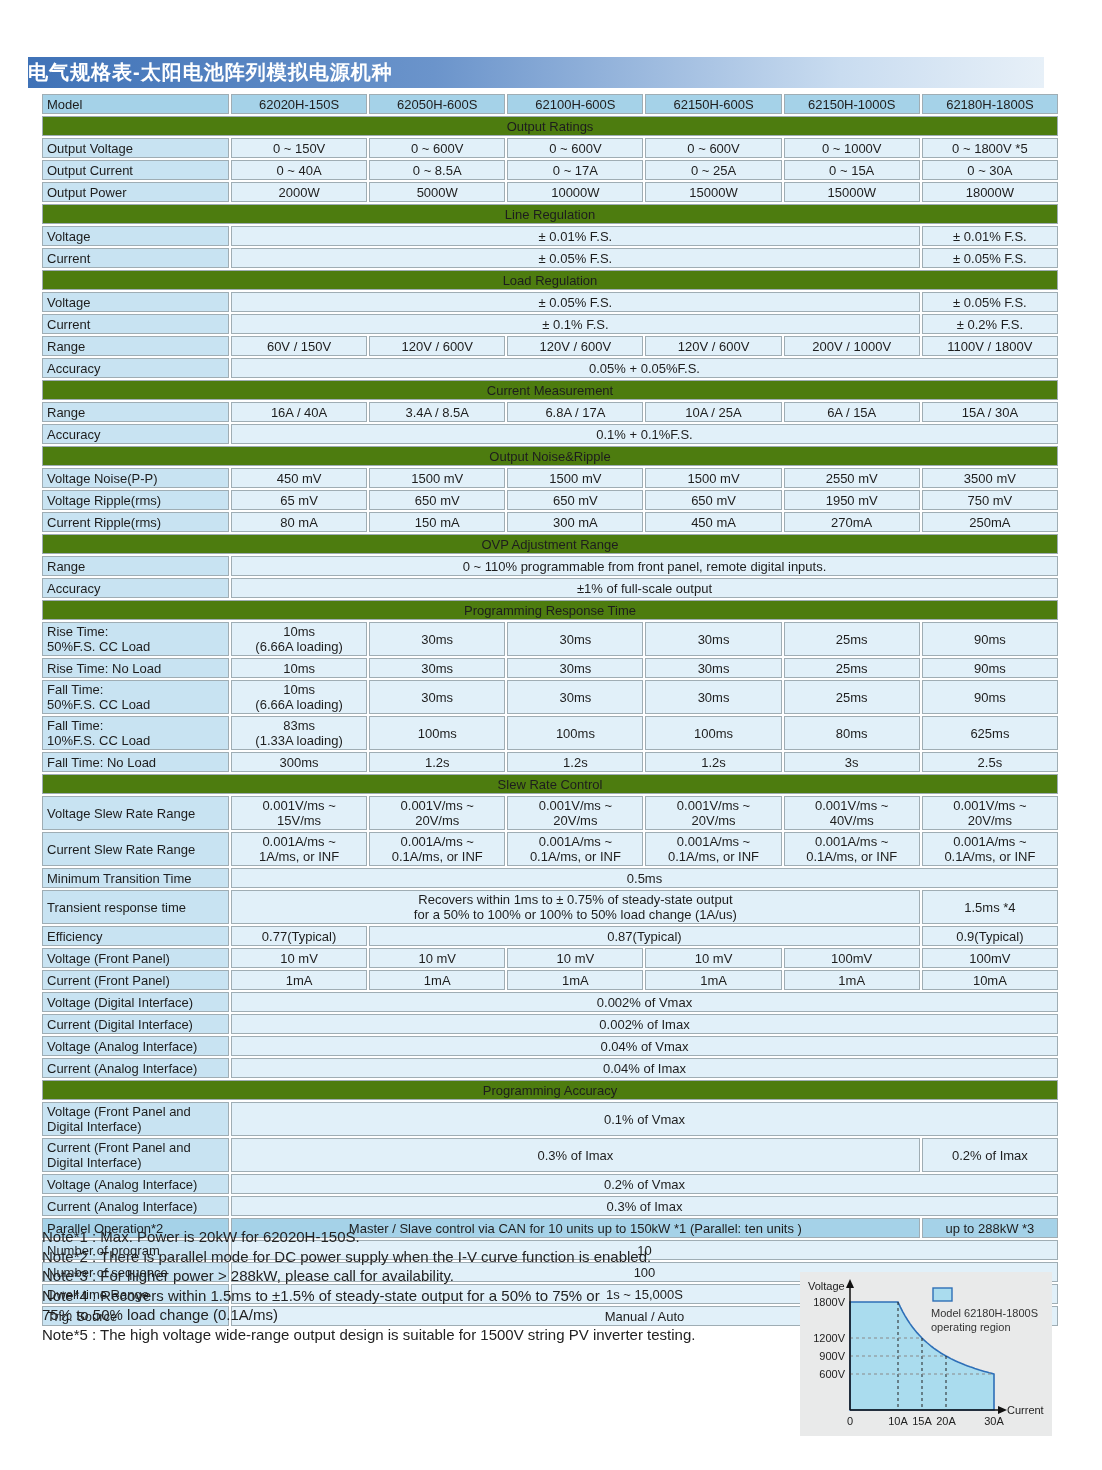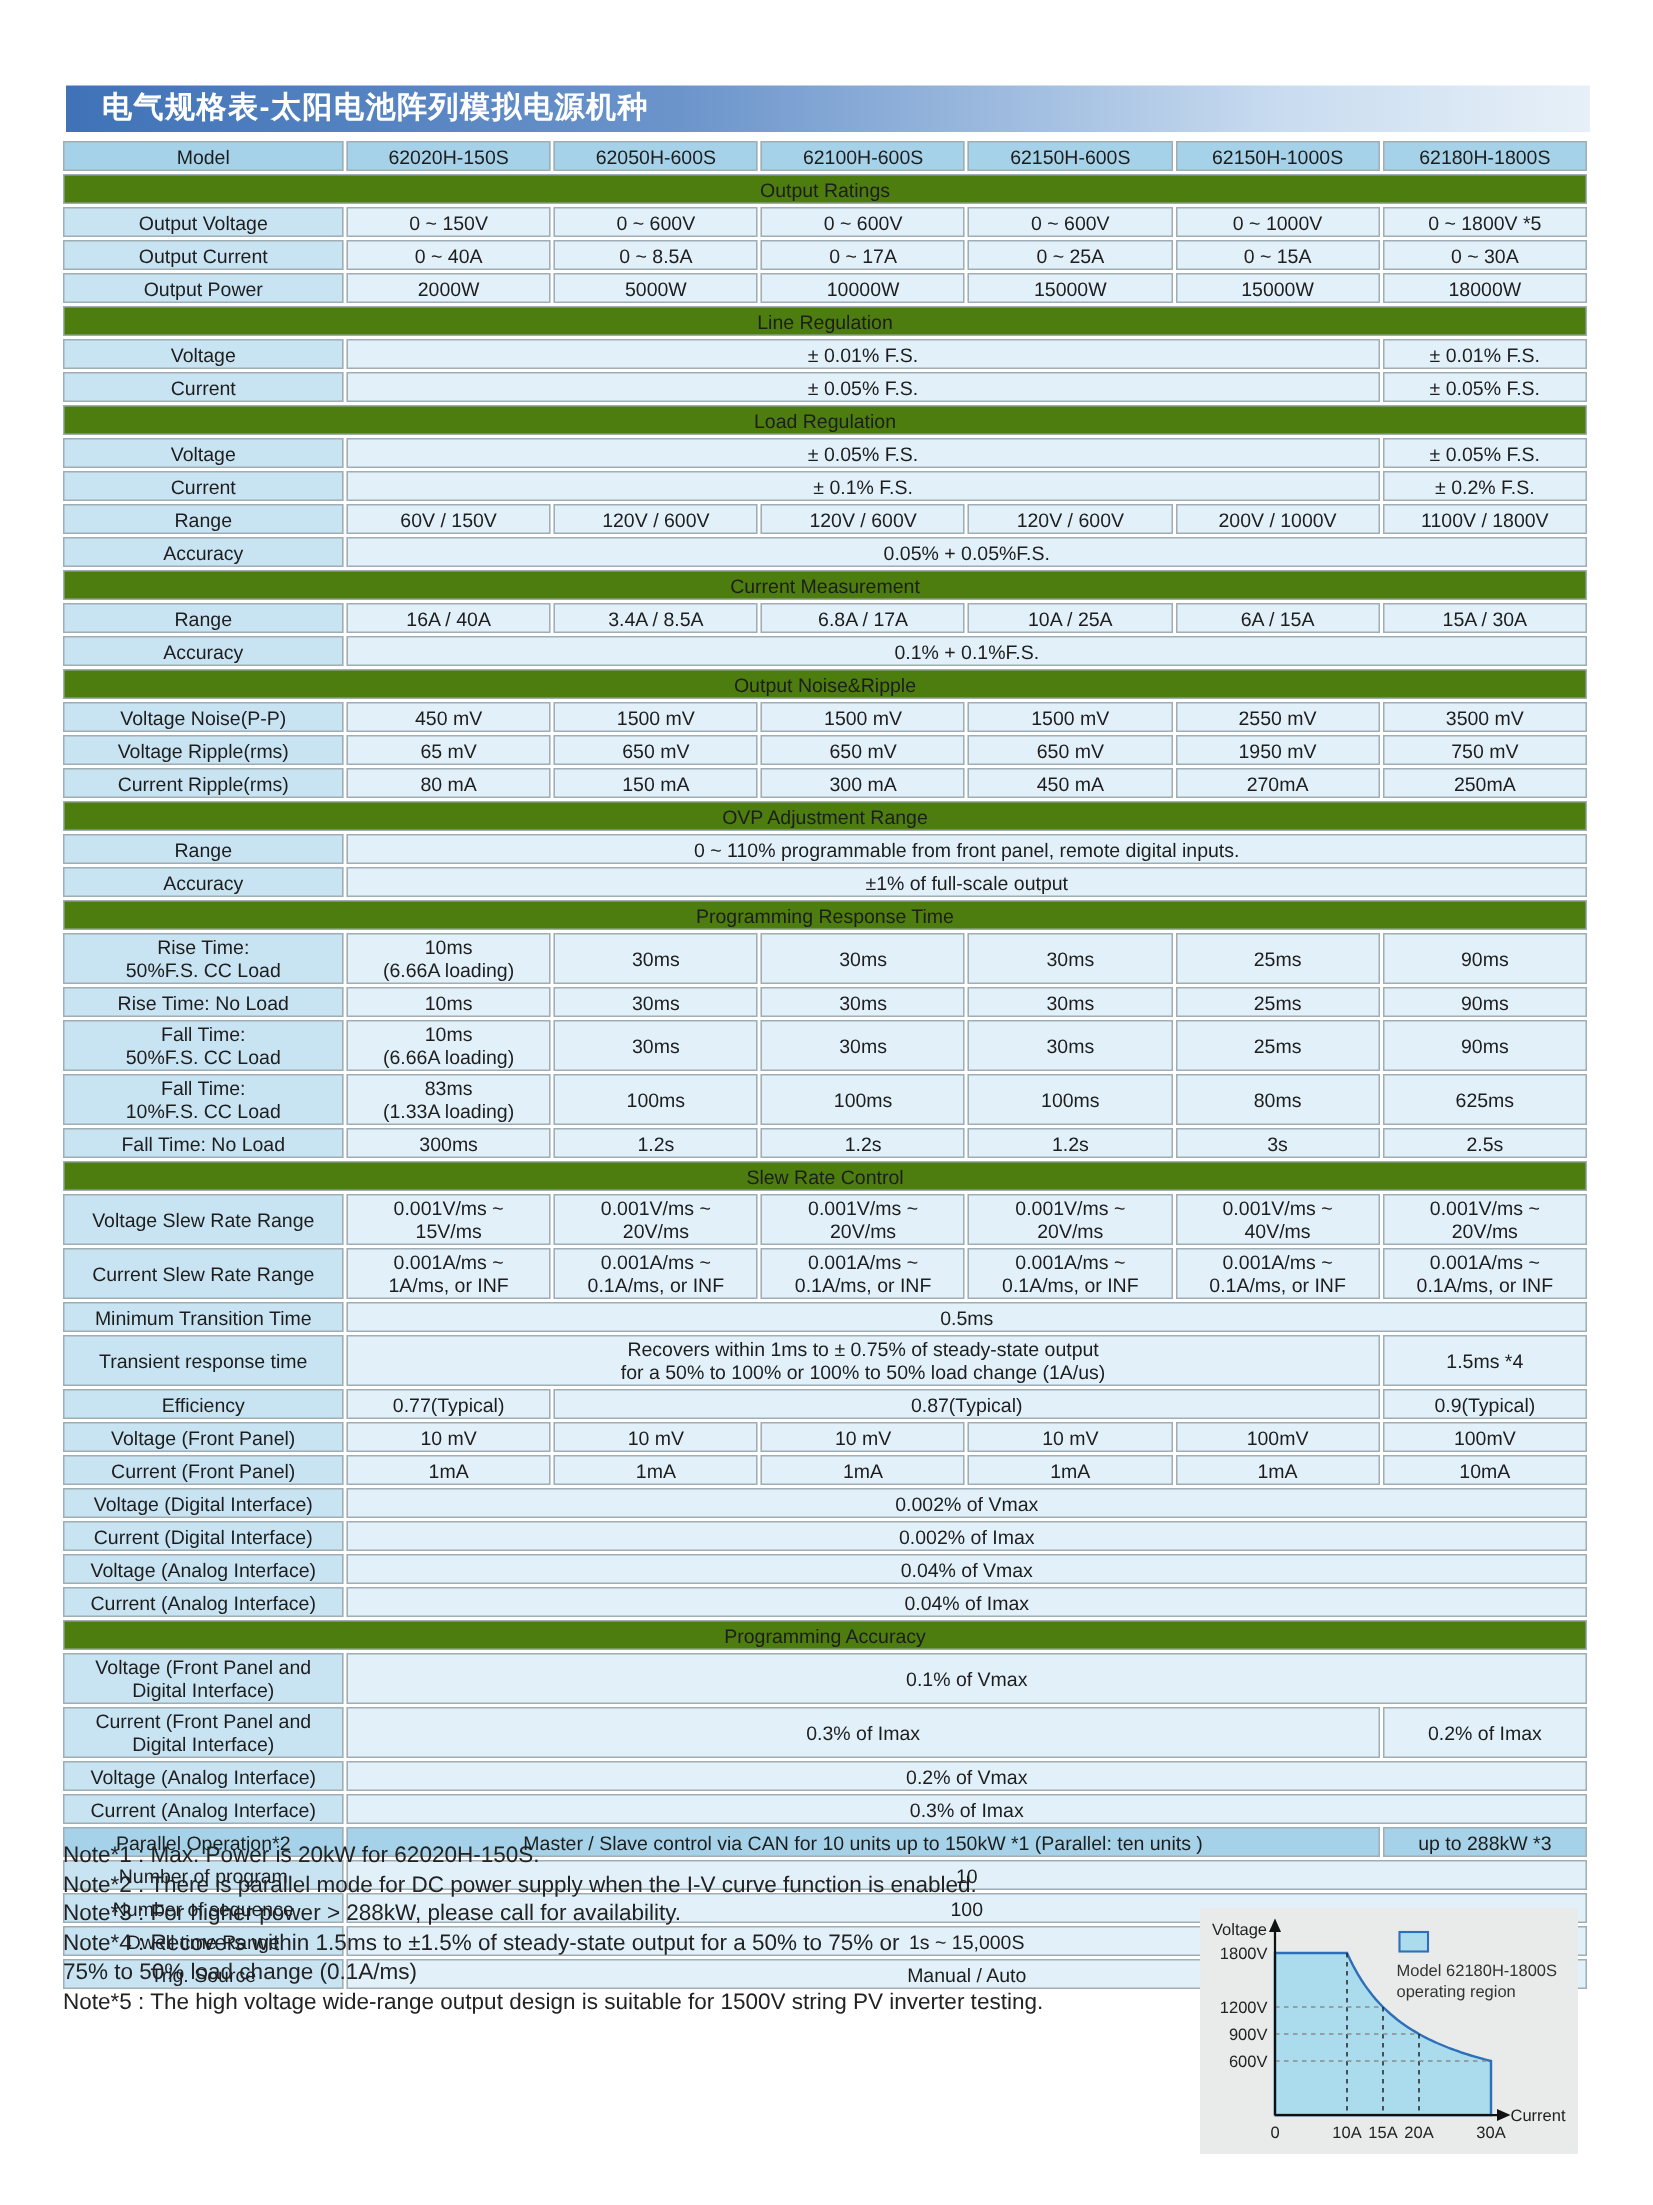--- a/index.html
+++ b/index.html
@@ -1,37 +1,37 @@
 <!DOCTYPE html>
 <html><head>
 <meta charset="utf-8">
 <style>
   html,body{margin:0;padding:0;}
   body{
     width:1102px;height:1470px;background:#ffffff;position:relative;
     font-family:"Liberation Sans",sans-serif;color:#1d1d1d;
   }
   .title-bar{
-    position:absolute;left:44px;top:57px;width:1016px;height:31px;
+    position:absolute;left:28px;top:57px;width:1016px;height:31px;
     background:linear-gradient(90deg,#3f72b7 0%,#6b94cb 40%,#c9dcf0 80%,#e7f0f8 100%);
     color:#ffffff;font-size:20px;font-weight:bold;line-height:31px;
-    padding-left:24px;box-sizing:border-box;letter-spacing:1px;
+    padding-left:0;box-sizing:border-box;letter-spacing:1px;
   }
   table.spec{
     position:absolute;left:40px;top:92px;width:1020px;
     border-collapse:separate;border-spacing:2px;table-layout:fixed;
     font-size:13px;
   }
   table.spec td{
     border:1px solid #9fadb4;padding:1px 4px;line-height:15px;
     vertical-align:middle;white-space:pre-line;height:16px;
     overflow:hidden;
   }
   td.sect{background:#4d7c0f;text-align:center;}
-  td.label{background:#c8e3f2;text-align:center;}
+  td.label{background:#c8e3f2;text-align:left;}
   td.val{background:#e1f0f9;text-align:center;}
   tr.model td.label, tr.model td.val,
   tr.parallel td.label, tr.parallel td.val{background:#a5d2e8;}
   .notes{
     position:absolute;left:42px;top:1227px;width:740px;
     font-size:15px;line-height:19.5px;color:#222222;
   }
   .chart-box{
     position:absolute;left:800px;top:1272px;width:252px;height:164px;
     background:#e9eaea;

